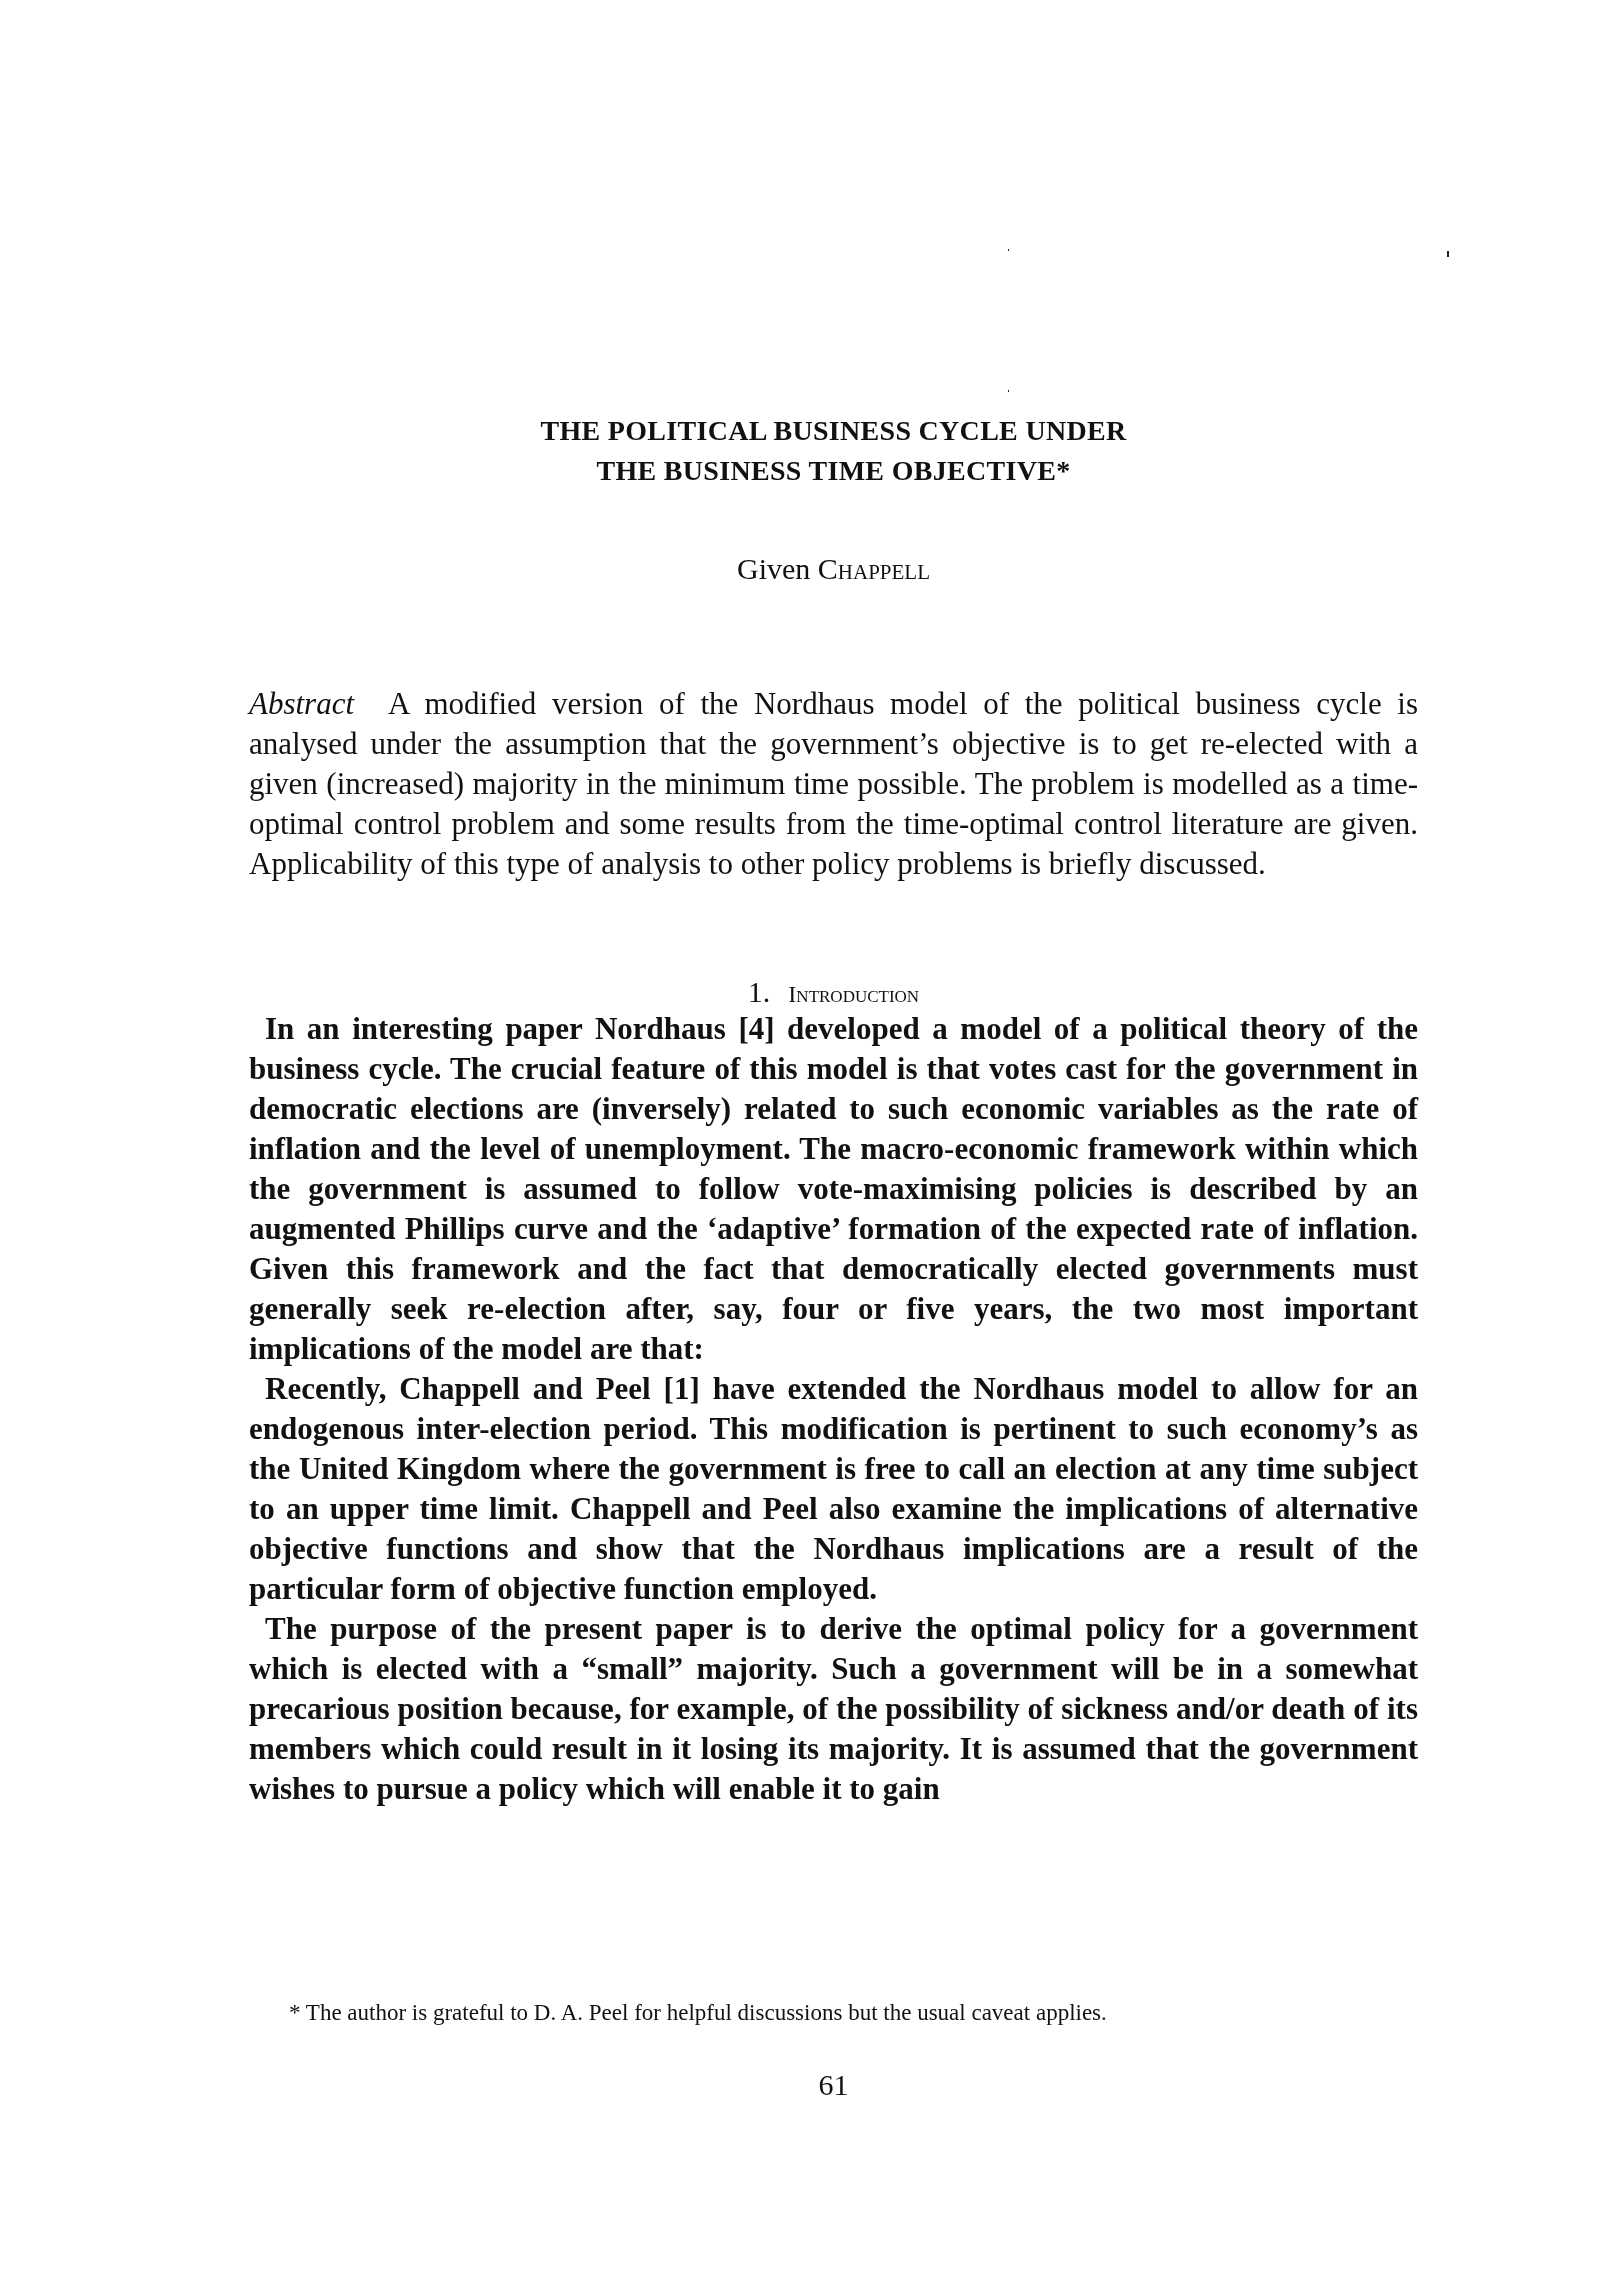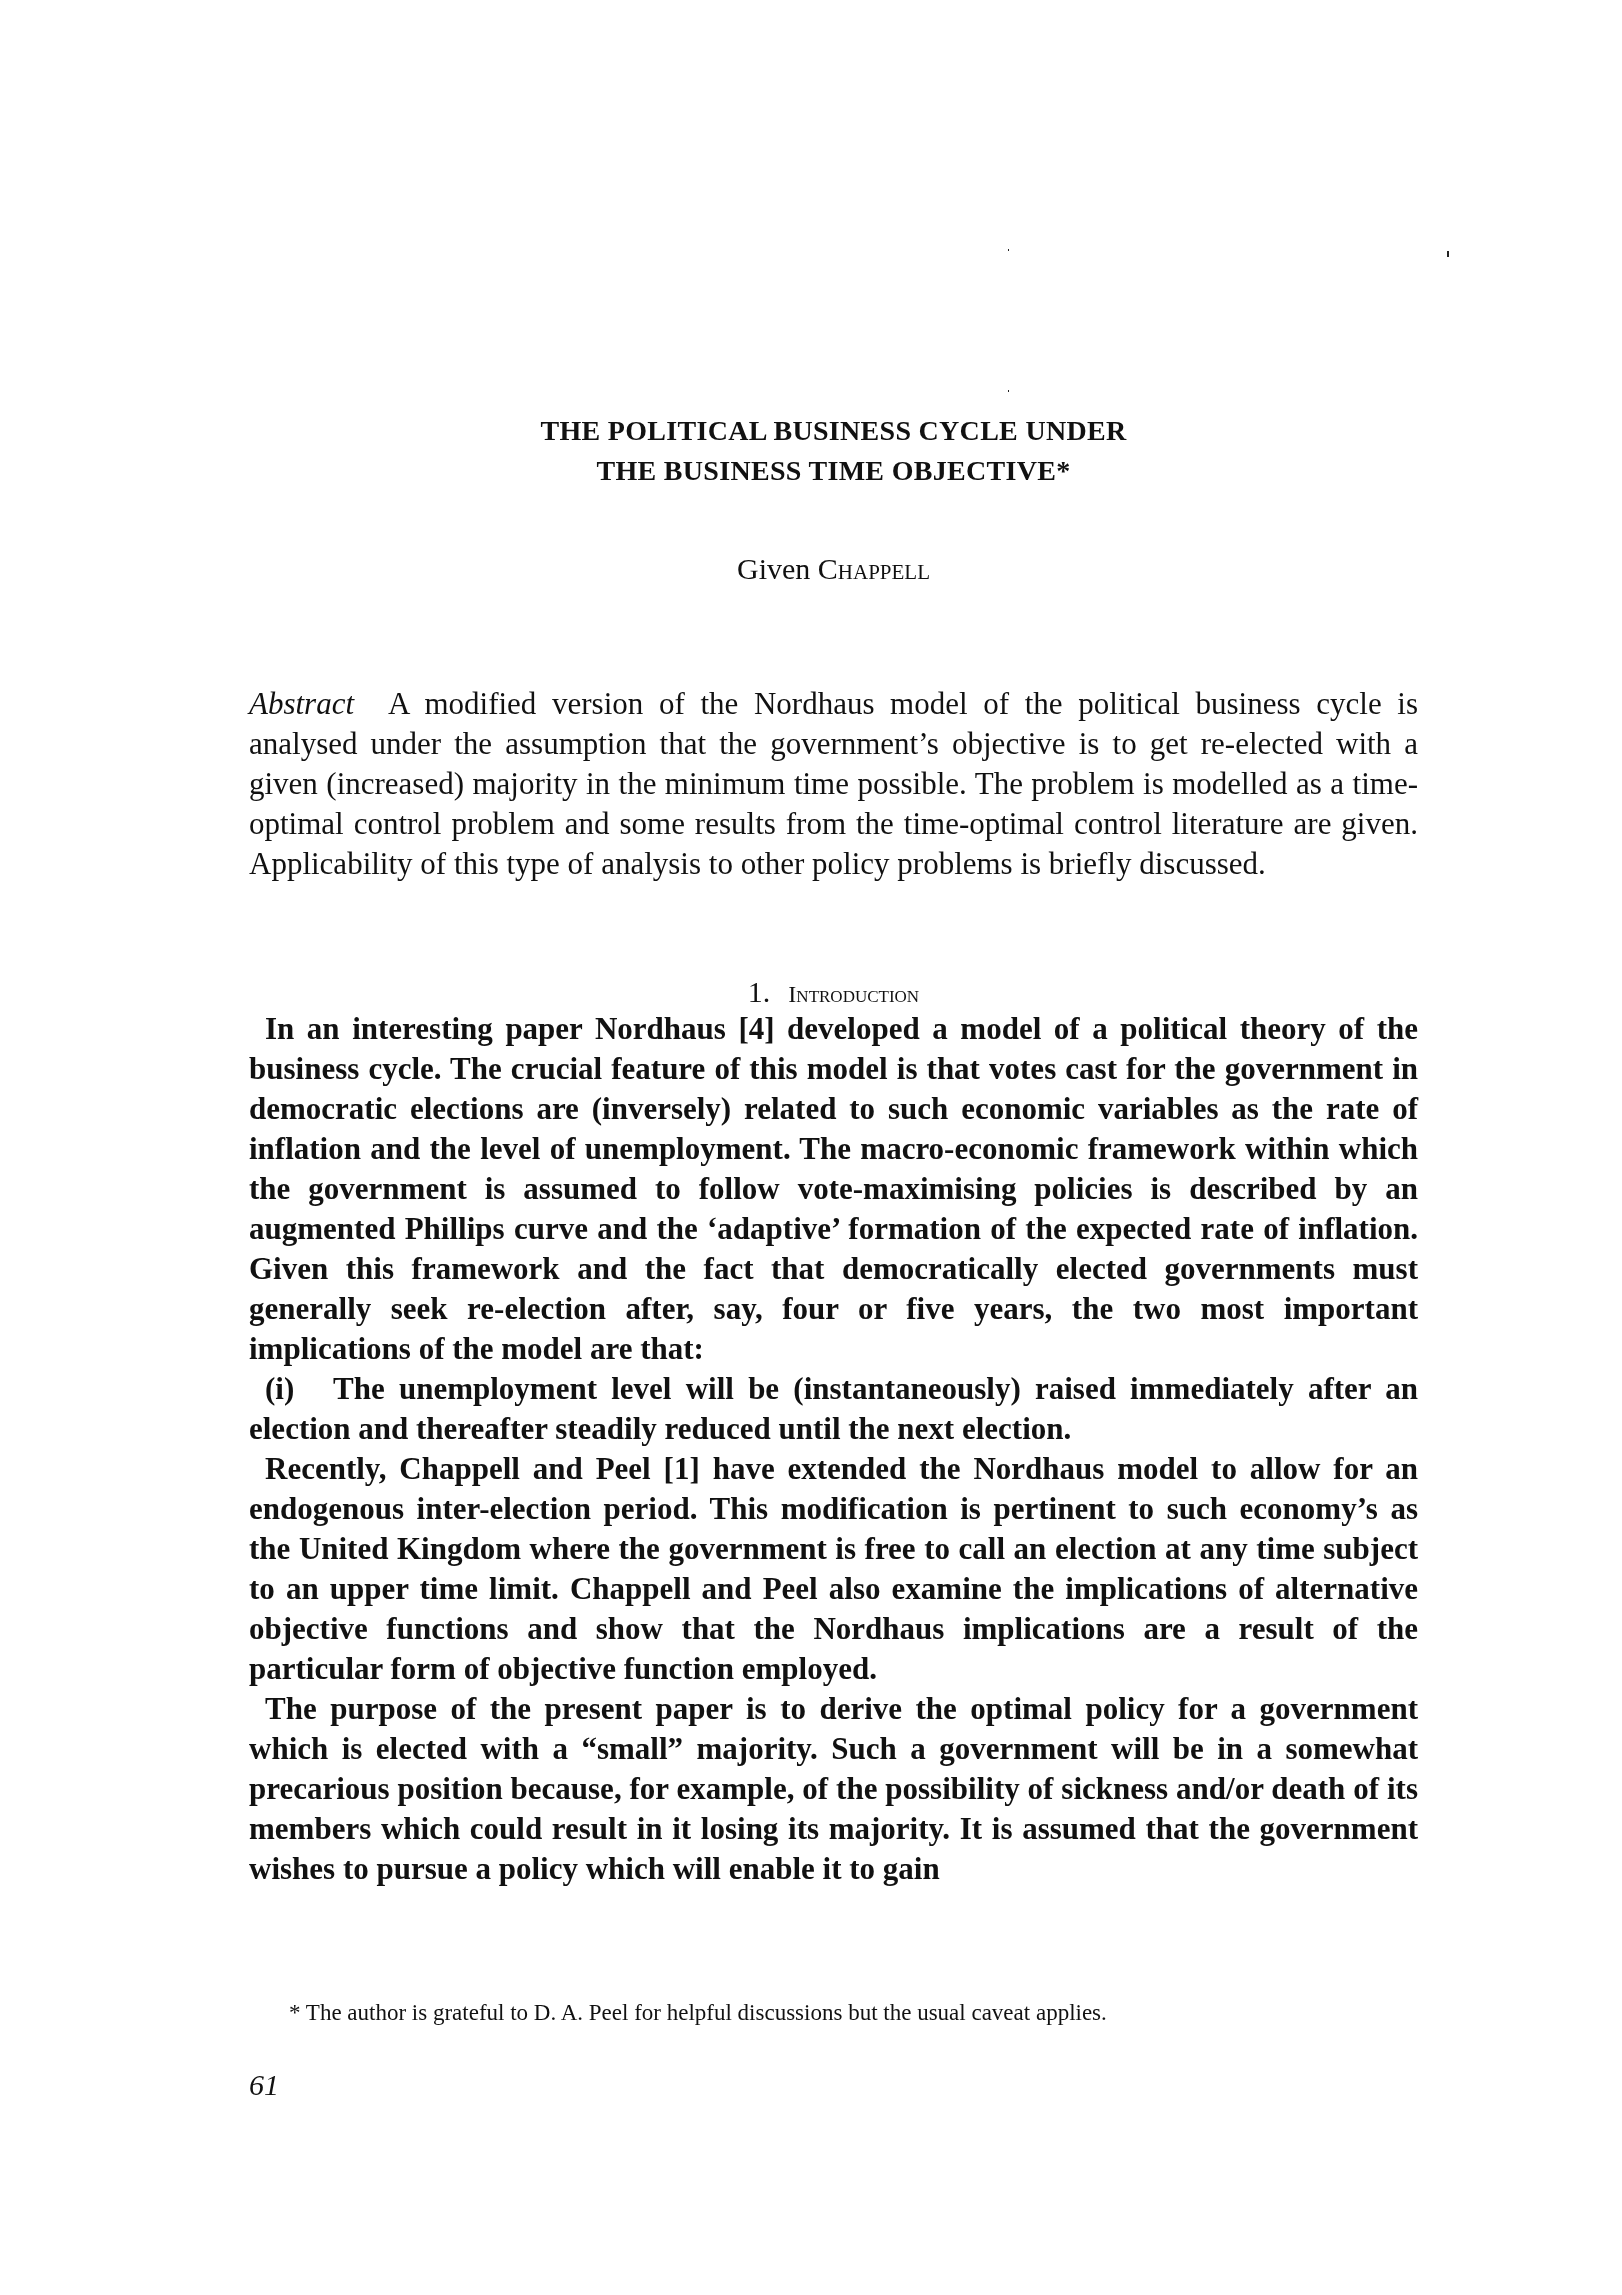--- a/index.html
+++ b/index.html
@@ -34,21 +34,21 @@
   .body p { margin: 0; text-indent: 0; font-weight: bold; }
   .body p.ind { text-indent: 16px; }
   .body p.item { text-indent: 16px; }
   .body .itemnum { display: inline-block; width: 68px; text-indent: 0; }
   .footnote {
     position: absolute; left: 40px; width: 1081px; top: 1997px;
     font-size: 23px; line-height: 32px;
   }
   .pagenum {
     position: absolute; left: 0; width: 100%; top: 2068px;
-    font-size: 30px; line-height: 34px; font-style: italic;
+    text-align: center; font-size: 30px; line-height: 34px;
   }
   .speck { position: absolute; background: #222; }
 </style>
 </head>
 <body>
 
 <div class="speck" style="left:1447px;top:251px;width:1.7px;height:5.7px;"></div>
 <div class="speck" style="left:1008px;top:249px;width:1.1px;height:1.7px;"></div>
 <div class="speck" style="left:1008px;top:390px;width:1.1px;height:1.7px;"></div>
 
@@ -67,21 +67,20 @@
   <div class="abstract">
     <span class="label">Abstract</span><span>A modified version of the Nordhaus model of the political business cycle is analysed under the assumption that the government’s objective is to get re-elected with a given (increased) majority in the minimum time possible. The problem is modelled as a time-optimal control problem and some results from the time-optimal control literature are given. Applicability of this type of analysis to other policy problems is briefly discussed.</span>
   </div>
 
   <div class="heading">
     <span class="num">1.</span><span class="sc">Introduction</span>
   </div>
 
   <div class="body">
     <p class="ind">In an interesting paper Nordhaus [4] developed a model of a political theory of the business cycle. The crucial feature of this model is that votes cast for the government in democratic elections are (inversely) related to such economic variables as the rate of inflation and the level of unemployment. The macro-economic framework within which the government is assumed to follow vote-maximising policies is described by an augmented Phillips curve and the ‘adaptive’ formation of the expected rate of inflation. Given this framework and the fact that democratically elected governments must generally seek re-election after, say, four or five years, the two most important implications of the model are that:</p>
-    <p class="item"><span class="itemnum">(i)</span><span>The unemployment level will be (instantaneously) raised immediately after an election and thereafter steadily reduced until the next election.</span></p>
     <p class="ind">Recently, Chappell and Peel [1] have extended the Nordhaus model to allow for an endogenous inter-election period. This modification is pertinent to such economy’s as the United Kingdom where the government is free to call an election at any time subject to an upper time limit. Chappell and Peel also examine the implications of alternative objective functions and show that the Nordhaus implications are a result of the particular form of objective function employed.</p>
     <p class="ind">The purpose of the present paper is to derive the optimal policy for a government which is elected with a “small” majority. Such a government will be in a somewhat precarious position because, for example, of the possibility of sickness and/or death of its members which could result in it losing its majority. It is assumed that the government wishes to pursue a policy which will enable it to gain</p>
   </div>
 
   <div class="footnote">
     <span>*</span>
     <span>The author is grateful to D. A. Peel for helpful discussions but the usual caveat applies.</span>
   </div>
 
   <div class="pagenum">61</div>

